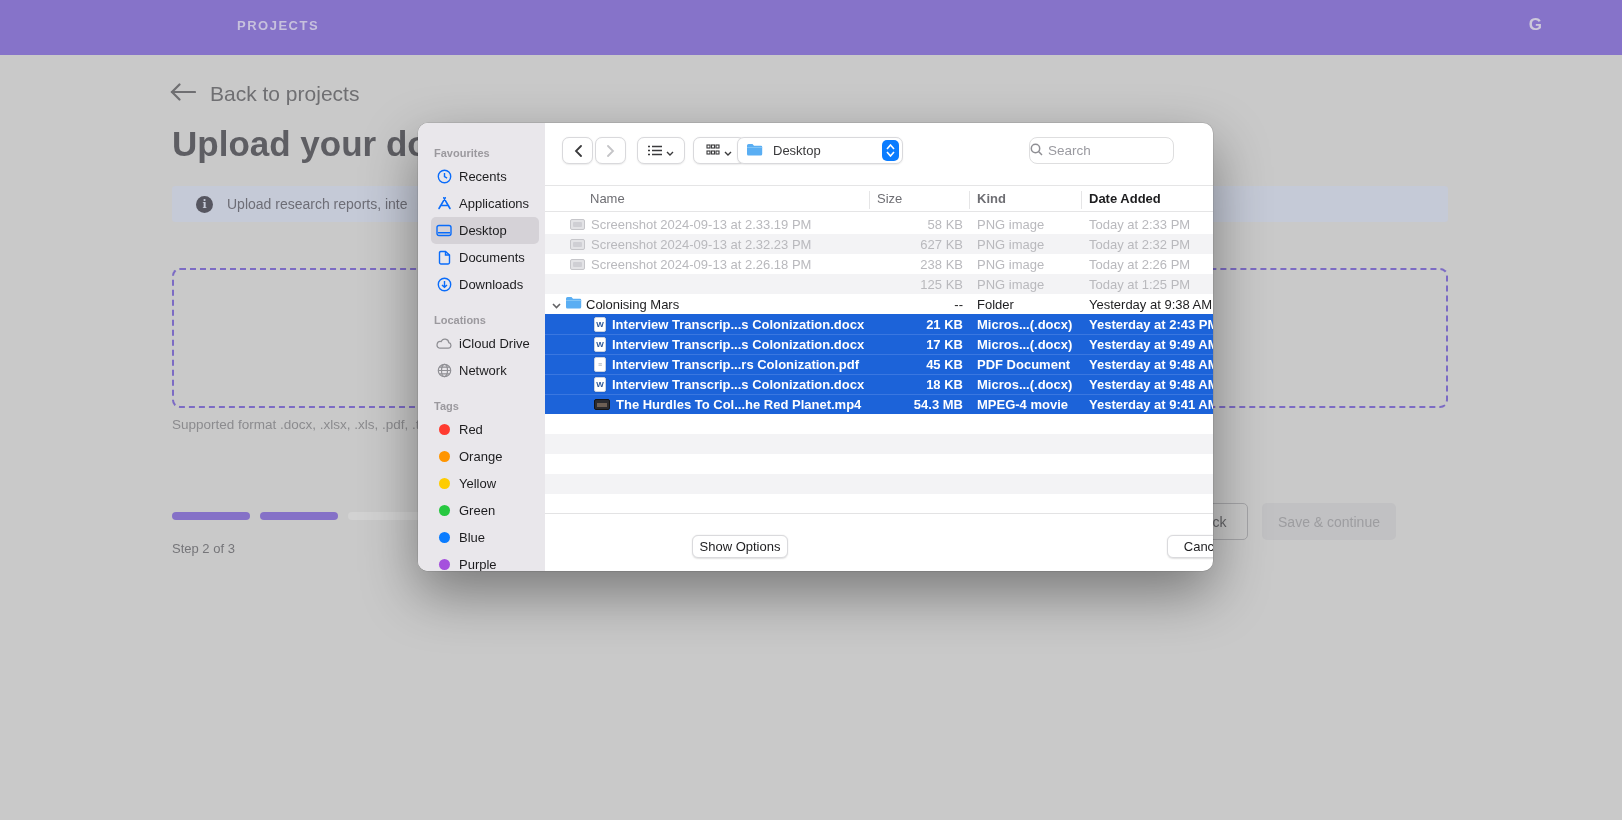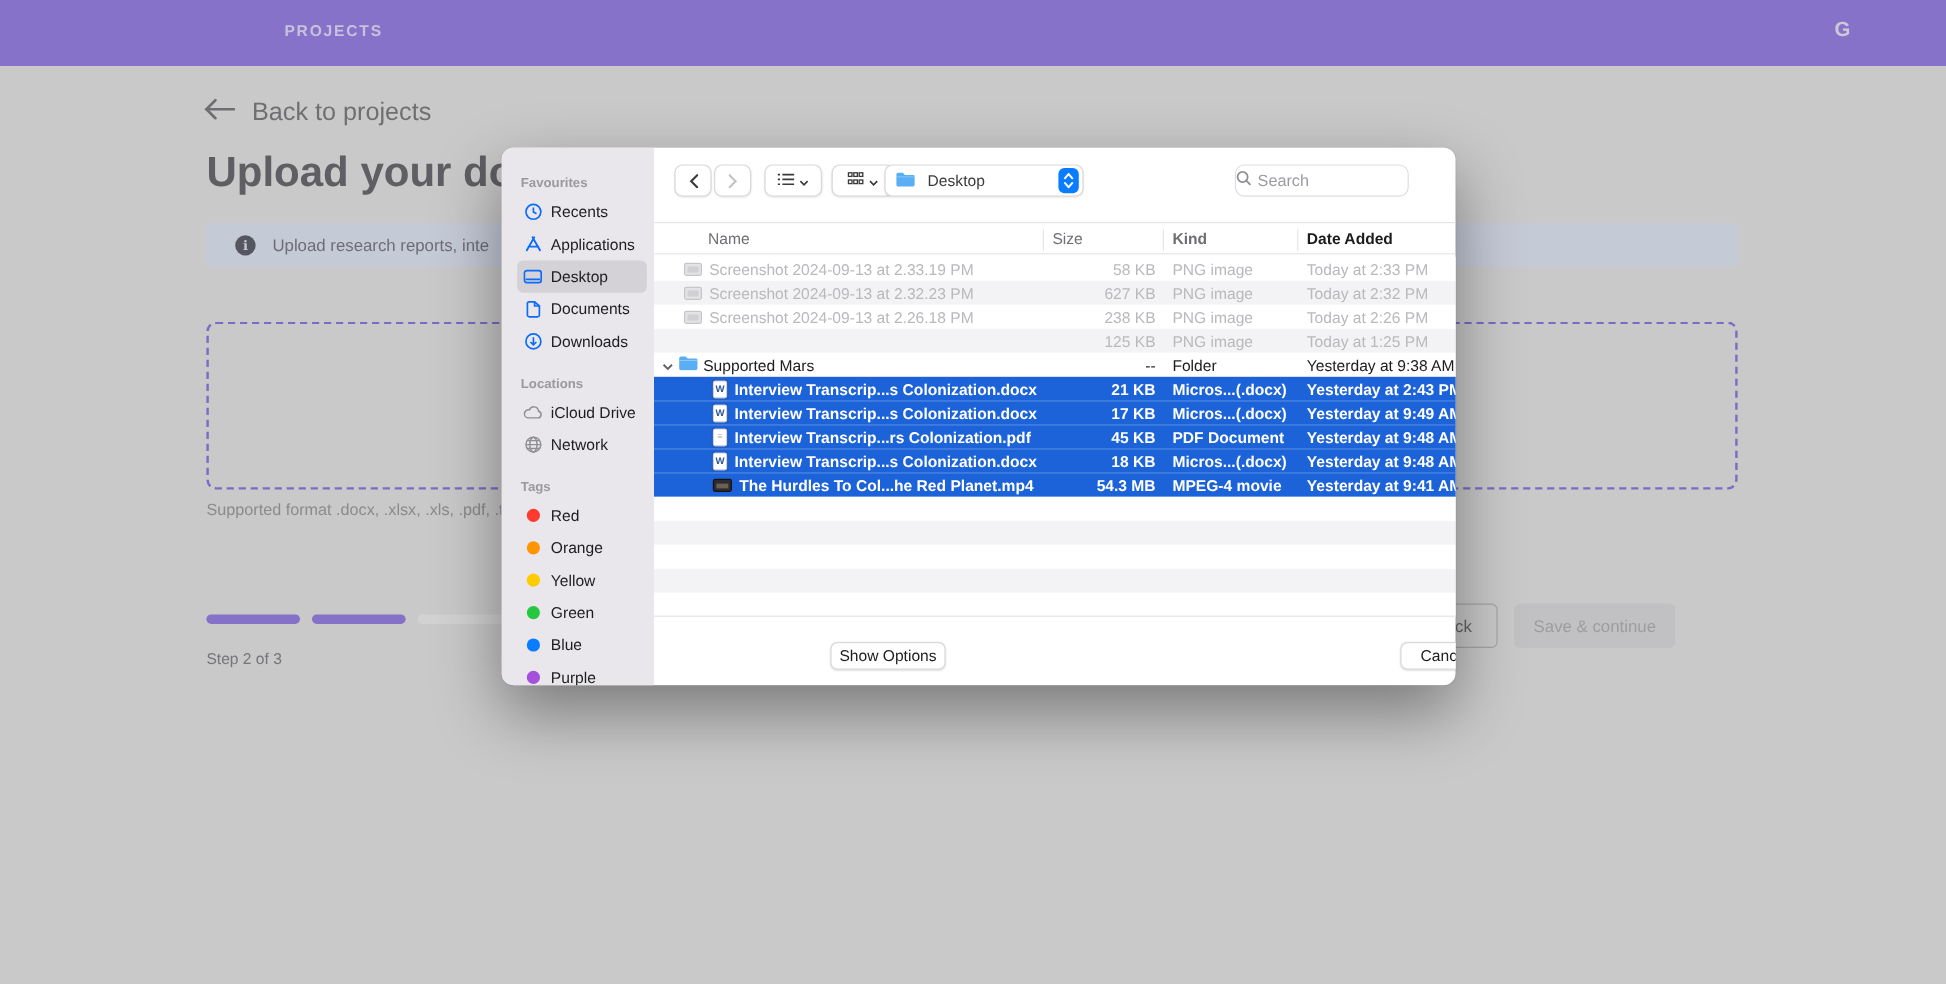--- a/index.html
+++ b/index.html
@@ -356,21 +356,21 @@
       </div>
       <div class="row folder">
         <span class="cname">
           <span><svg width="9" height="6" viewBox="0 0 9 6">
                 <path d="M1 1l3.5 3.5L8 1" fill="none" stroke="#636366" stroke-width="1.6"></path>
               </svg></span>
           <span><svg width="17" height="13" viewBox="0 0 17 13">
                 <path d="M1 2.5A1.5 1.5 0 012.5 1h4l1.5 1.8h7A1.2 1.2 0 0116.2 4v7a1.5 1.5 0 01-1.5 1.5h-12A1.5 1.5 0 011 11z" fill="#5aaef3"></path>
                 <path d="M1 4h15.2v.8H1z" fill="#8ecbf7"></path>
               </svg></span>
-          <span>Supported Mars</span>
+          <span>Colonising Mars</span>
         </span>
         <span class="csize">--</span>
           <span class="ckind">Folder</span>
           <span class="cdate">Yesterday at 9:38 AM</span>
       </div>
       <div class="row selected child">
         <span class="cname">
             <span class="ic-page">W</span>
             <span>Interview Transcrip...s Colonization.docx</span>
           </span>

